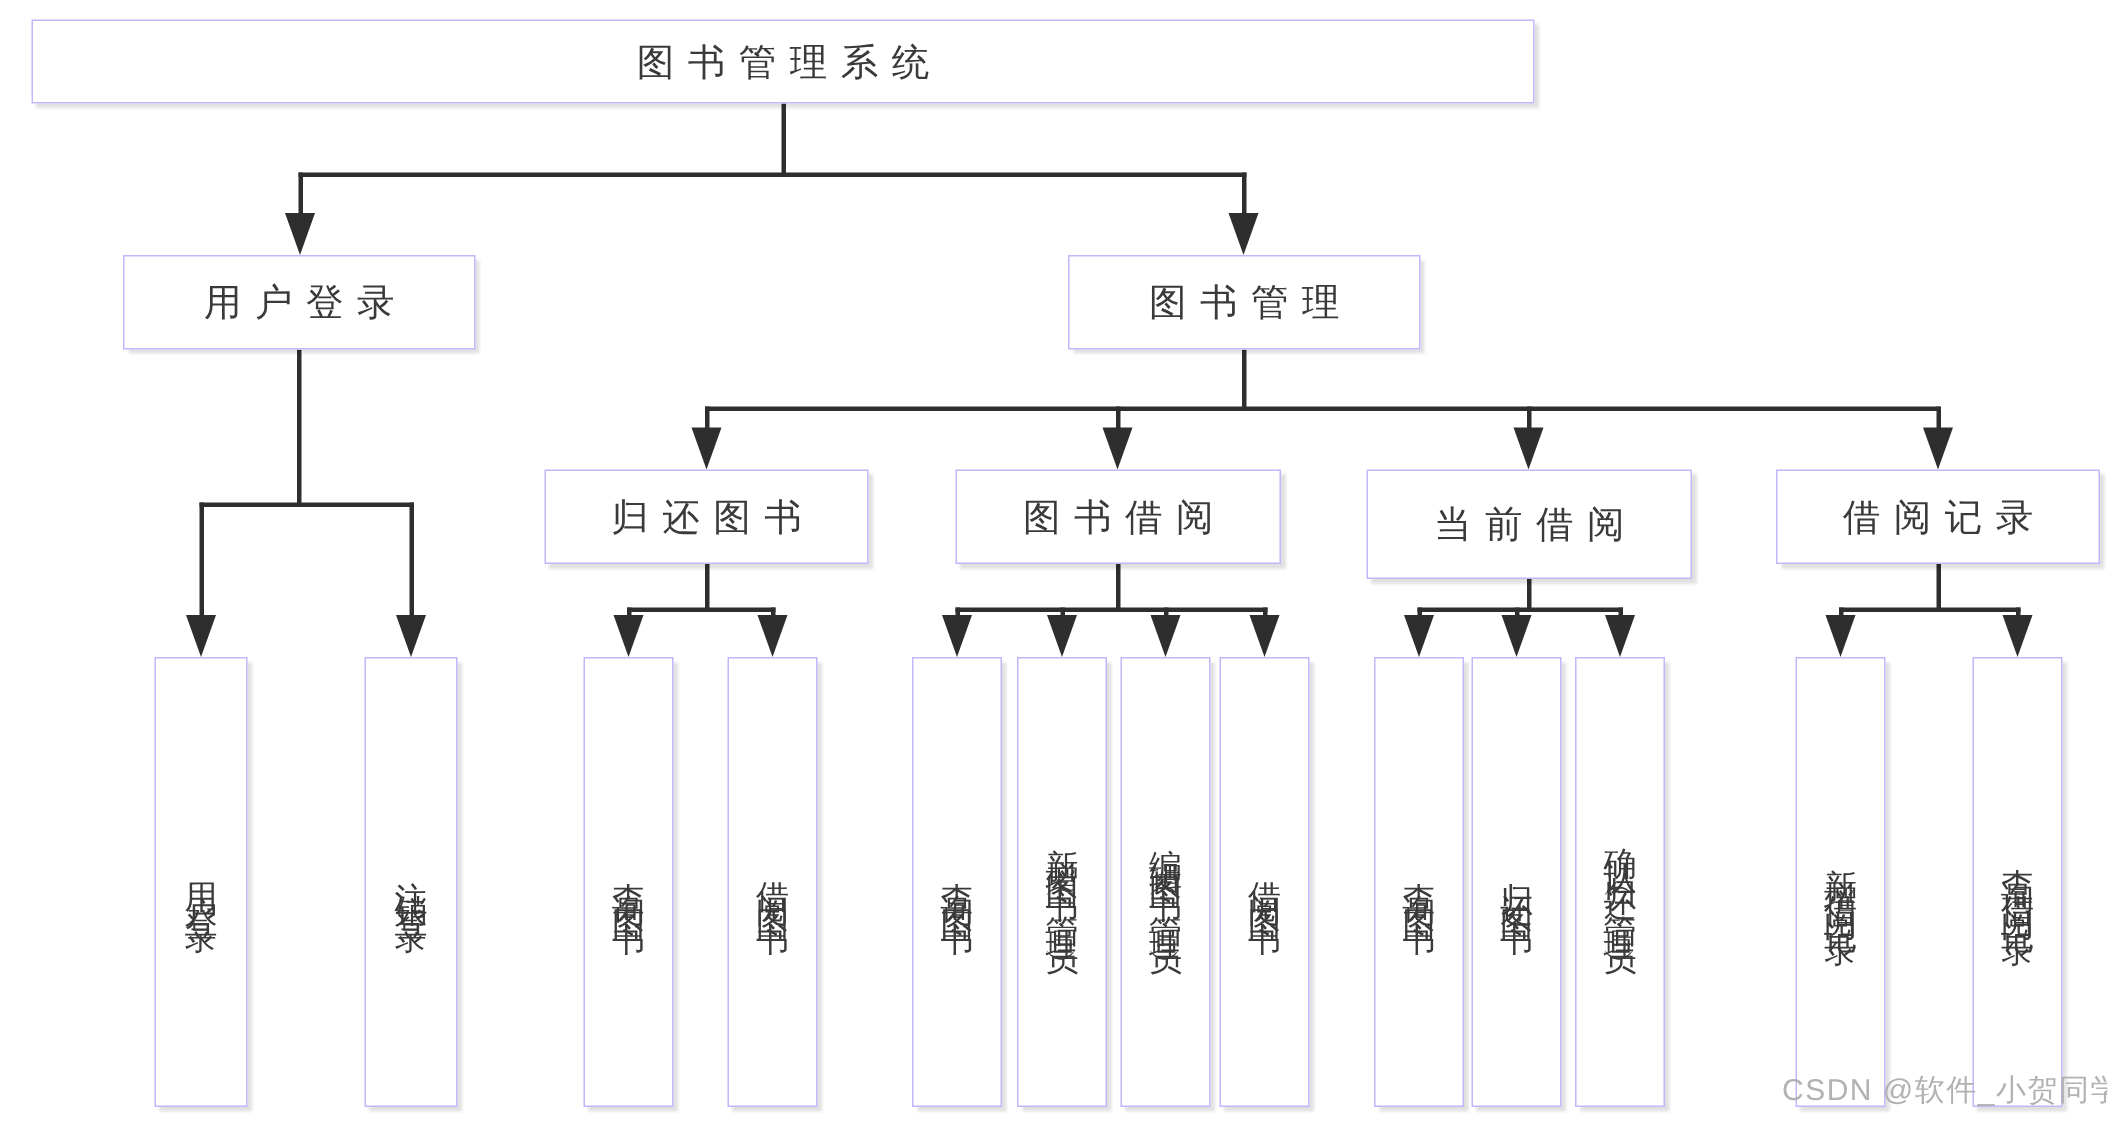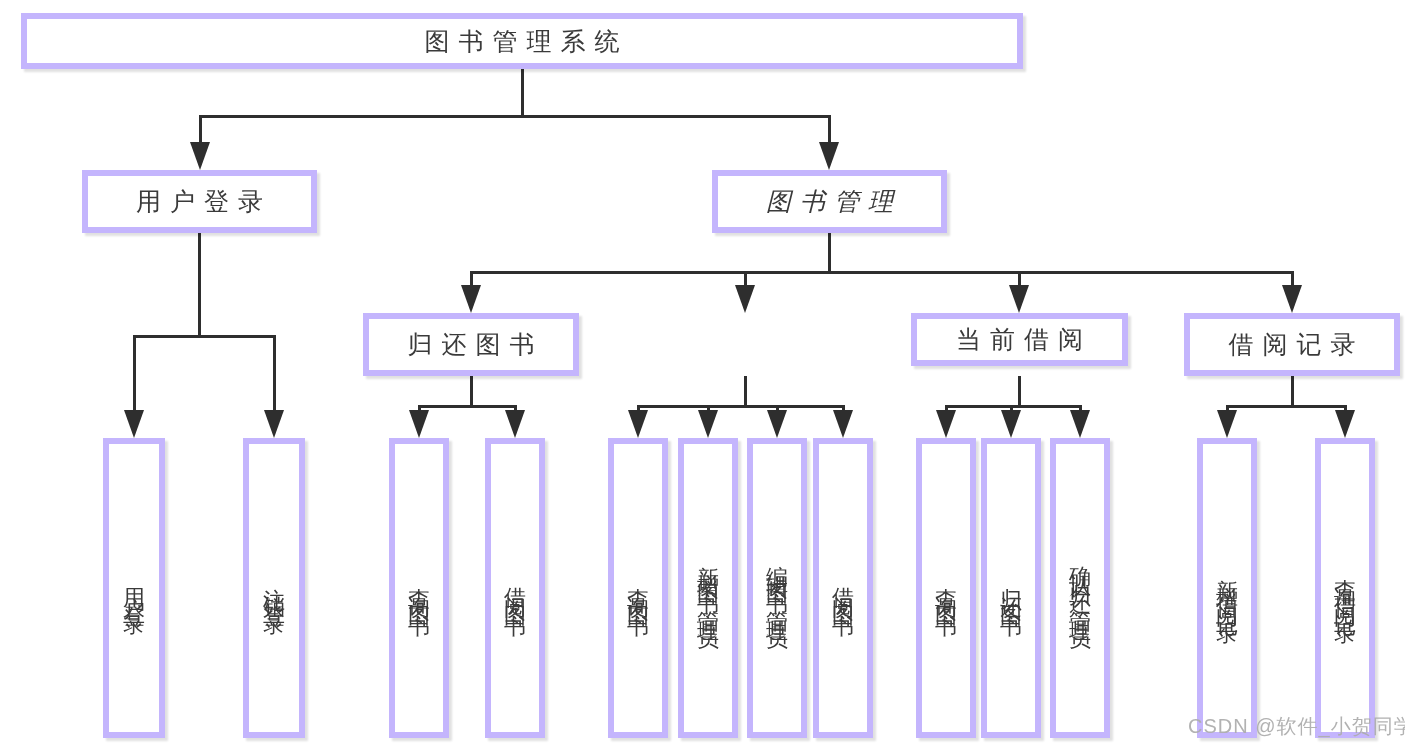--- a/index.html
+++ b/index.html
@@ -1,42 +1,43 @@
 <!DOCTYPE html>
 <html><head>
 <meta charset="utf-8">
 <style>
   html,body{margin:0;padding:0;background:#fff;}
   .stage{position:relative;width:1405px;height:747px;background:#fff;overflow:hidden;
          font-family:"Liberation Sans",sans-serif;color:#333;}
-  .box{position:absolute;box-sizing:border-box;border:6px solid #c4b5fd;background:#fff;
+  .box{position:absolute;box-sizing:border-box;border:1px solid #c4b5fd;background:#fff;
        display:flex;align-items:center;justify-content:center;
        box-shadow:3px 3px 2px rgba(0,0,0,0.12);z-index:2;}
   .box.h{font-size:25px;letter-spacing:9px;text-indent:9px;color:#3a3a3a;}
   .box.v{writing-mode:vertical-rl;text-orientation:mixed;font-size:22px;letter-spacing:9px;
          color:#3a3a3a;text-align:center;}
   .vl{position:absolute;width:3px;background:#2e2e2e;z-index:1;}
   .hl{position:absolute;height:3px;background:#2e2e2e;z-index:1;}
   .ar{position:absolute;width:0;height:0;border-left:10px solid transparent;
       border-right:10px solid transparent;border-top:28px solid #2e2e2e;z-index:1;}
   .watermark{position:absolute;left:1188px;top:713px;font-size:20px;color:#aeaeae;
              letter-spacing:1px;z-index:5;opacity:0.95;white-space:nowrap;}
 </style>
 </head>
 <body>
 
 <div class="stage">
 
   <div class="box h" style="left:21px;top:13px;width:1002px;height:56px;">图书管理系统</div>
 
   <div class="box h" style="left:82px;top:170px;width:235px;height:63px;">用户登录</div>
-  <div class="box h" style="left:712px;top:170px;width:235px;height:63px;font-style:italic;">图书管理</div>
+  <div class="box h" style="left:712px;top:170px;width:235px;height:63px;">图书管理</div>
 
   <div class="box h" style="left:363px;top:313px;width:216px;height:63px;">归还图书</div>
-  <div class="box h" style="left:911px;top:313px;width:217px;height:53px;text-align:right;">当前借阅</div>
+  <div class="box h" style="left:637px;top:313px;width:217px;height:63px;">图书借阅</div>
+  <div class="box h" style="left:911px;top:313px;width:217px;height:73px;text-align:right;">当前借阅</div>
   <div class="box h" style="left:1184px;top:313px;width:216px;height:63px;">借阅记录</div>
 
   <div class="box v" style="left:103px;top:438px;width:62px;height:300px;">用户登录</div>
   <div class="box v" style="left:243px;top:438px;width:62px;height:300px;">注销登录</div>
 
   <div class="box v" style="left:389px;top:438px;width:60px;height:300px;">查询图书</div>
   <div class="box v" style="left:485px;top:438px;width:60px;height:300px;">借阅图书</div>
 
   <div class="box v" style="left:608px;top:438px;width:60px;height:300px;">查询图书</div>
   <div class="box v" style="left:678px;top:438px;width:60px;height:300px;">新增图书（管理员）</div>

